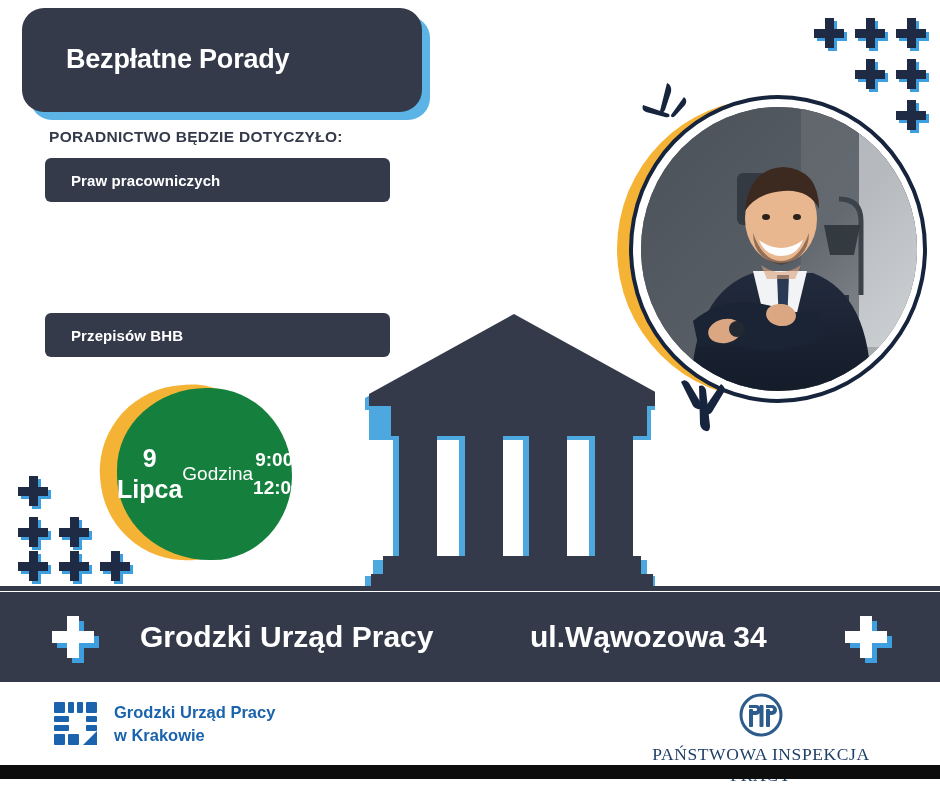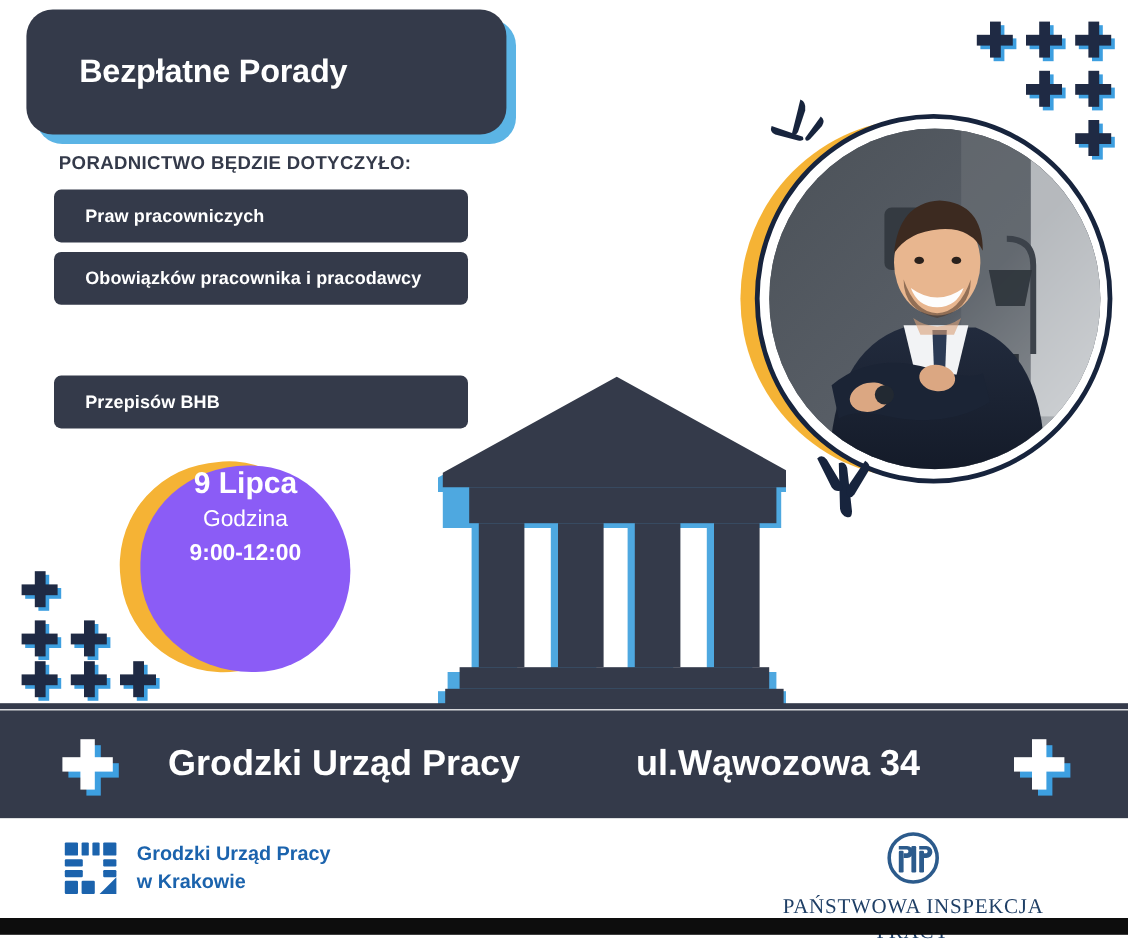--- a/index.html
+++ b/index.html
@@ -76,23 +76,23 @@
 
   
   #blob-yellow{
     position:absolute;left:100px;top:385px;width:175px;height:175px;
     background:#f5b335;
     border-radius:50% 48% 52% 50%/50% 52% 48% 50%;
     transform:rotate(-8deg);
   }
   #blob-navy{
     position:absolute;left:117px;top:388px;width:175px;height:172px;
-    background:#8b5cf6;
+    background:#15803d;
     border-radius:52% 48% 46% 54%/48% 52% 50% 50%;
-    display:flex;flex-direction:column;align-items:center;justify-content:flex-start;
+    display:flex;flex-direction:row;align-items:center;justify-content:flex-start;
     color:#ffffff;text-align:center;
   }
   #blob-navy .d-day{font-size:25px;font-weight:bold;line-height:1.25;}
   #blob-navy .d-lbl{font-size:19px;font-weight:normal;line-height:1.5;}
   #blob-navy .d-time{font-size:19px;font-weight:bold;line-height:1.5;}
 
   
   #temple{position:absolute;left:365px;top:312px;width:290px;height:275px;}
 
   
@@ -143,21 +143,20 @@
   <div id="title-shadow"></div>
   <div id="title-box">
     <h1>
       <span>Bezpłatne Porady</span><br>
     </h1>
   </div>
 
   <div id="subtitle">PORADNICTWO BĘDZIE DOTYCZYŁO:</div>
 
   <div class="pill p0">Praw pracowniczych</div>
-  <div class="pill p1">Obowiązków pracownika i pracodawcy</div>
   <div class="pill p3">Przepisów BHB</div>
 
   <div id="blob-yellow"></div>
   <div id="blob-navy">
     <div class="d-day">9 Lipca</div>
     <div class="d-lbl">Godzina</div>
     <div class="d-time">9:00-12:00</div>
   </div>
 
   <svg id="temple" viewBox="0 0 290 275">

